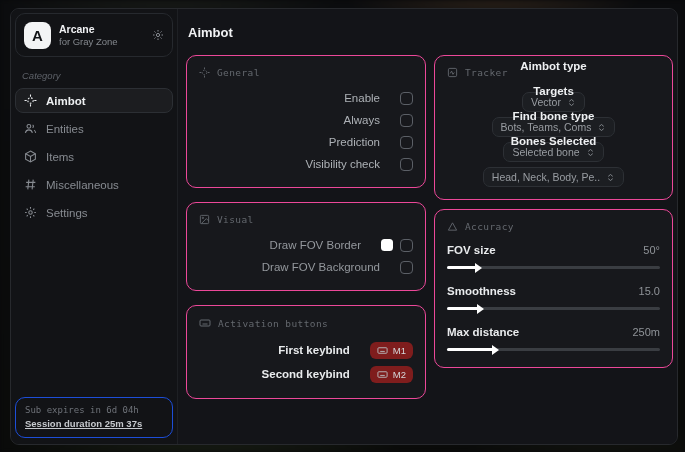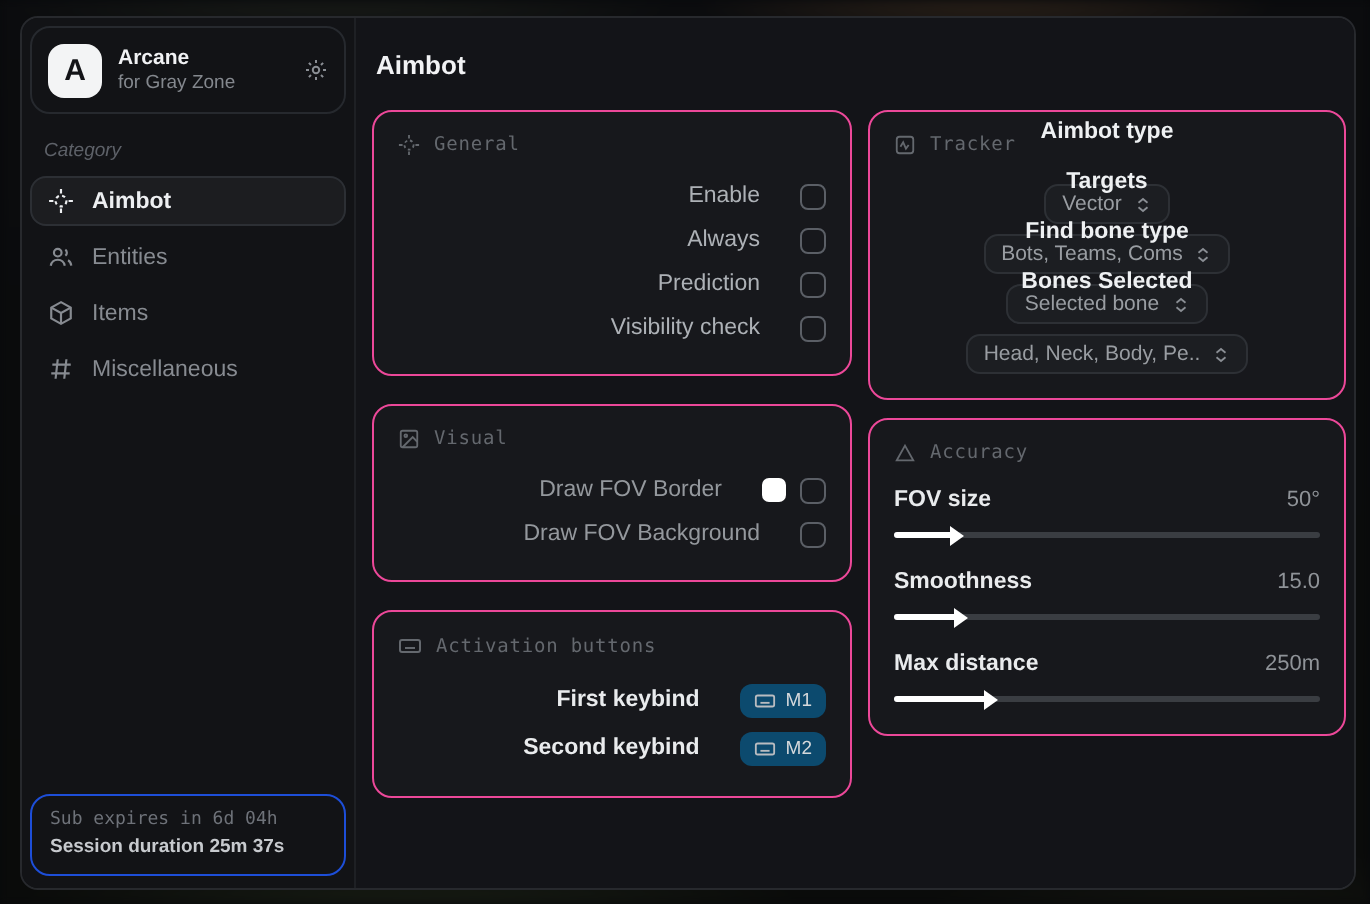--- a/index.html
+++ b/index.html
@@ -69,21 +69,21 @@
     border-color:#2c2f34;
     color:#edeff1; font-weight:600;
   }
 
   .side-footer {
     margin-top:auto;
     border:1px solid #1d4ed8; border-radius:10px;
     padding:7px 9px 8px;
   }
   .sf-line1 { font-family:"DejaVu Sans Mono", monospace; font-size:9px; color:#6e7279; }
-  .sf-line2 { font-size:9.5px; font-weight:700; color:#c7cace; margin-top:3px; }
+  .sf-line2 { font-size:9.5px; font-weight:700; color:#c7cace; margin-top:3px;text-decoration:underline; }
 
   
   .main { flex:1; padding:9px 6px 10px 8px; background:#131418; }
   .page-title { font-size:13px; font-weight:700; color:#f2f3f5; margin:7px 0 15px 2px; }
 
   .columns { display:flex; gap:8px; align-items:flex-start; }
   .col { display:flex; flex-direction:column; }
   .col-left  { width:240px; }
   .col-right { width:239px; }
 
@@ -116,21 +116,21 @@
   .swatch {
     width:12px; height:12px; border-radius:3.5px; background:#fff;
     cursor:pointer;
   }
   .right-group { display:flex; align-items:center; gap:7px; }
 
   .a-row { height:24px; }
   .a-label { font-size:11.5px; font-weight:600; color:#e9ebed; }
   .key-pill {
     display:flex; align-items:center; gap:5px;
-    background:#0c4a6e; border-radius:6px;
+    background:#7f1d1d; border-radius:6px;
     padding:3px 7px; font-size:9.5px; color:#d5d8db;
     cursor:pointer;
   }
   .key-pill .kb-ic { display:flex; color:#b9bcc0; }
 
   .t-row { height:25px;flex-direction:column; }
   .t-label { font-size:11.5px; font-weight:600; color:#eef0f2; white-space:nowrap; }
   .dropdown {
     display:flex; align-items:center; gap:6px;
     background:#1c1e22; border:1px solid #2d3035; border-radius:7px;
@@ -214,20 +214,29 @@
         <span class="nav-label">Items</span>
       </div>
       <div class="nav-item">
         <span class="nav-ic">
           <svg width="13" height="13" viewBox="0 0 24 24" fill="none" stroke="currentColor" stroke-width="2">
               <path d="M9 3L7 21M17 3l-2 18M4 8h17M3 16h17"></path>
             </svg>
         </span>
         <span class="nav-label">Miscellaneous</span>
       </div>
+      <div class="nav-item">
+        <span class="nav-ic">
+          <svg width="13" height="13" viewBox="0 0 24 24" fill="none" stroke="currentColor" stroke-width="2">
+              <circle cx="12" cy="12" r="3.2"></circle>
+              <path d="M12 2v3M12 19v3M2 12h3M19 12h3M4.9 4.9l2.1 2.1M17 17l2.1 2.1M19.1 4.9L17 7M7 17l-2.1 2.1"></path>
+            </svg>
+        </span>
+        <span class="nav-label">Settings</span>
+      </div>
     </div>
 
     <div class="side-footer">
       <div class="sf-line1">Sub expires in 6d 04h</div>
       <div class="sf-line2">Session duration 25m 37s</div>
     </div>
   </div>
 
   <div class="main">
     <div class="page-title">Aimbot</div>

